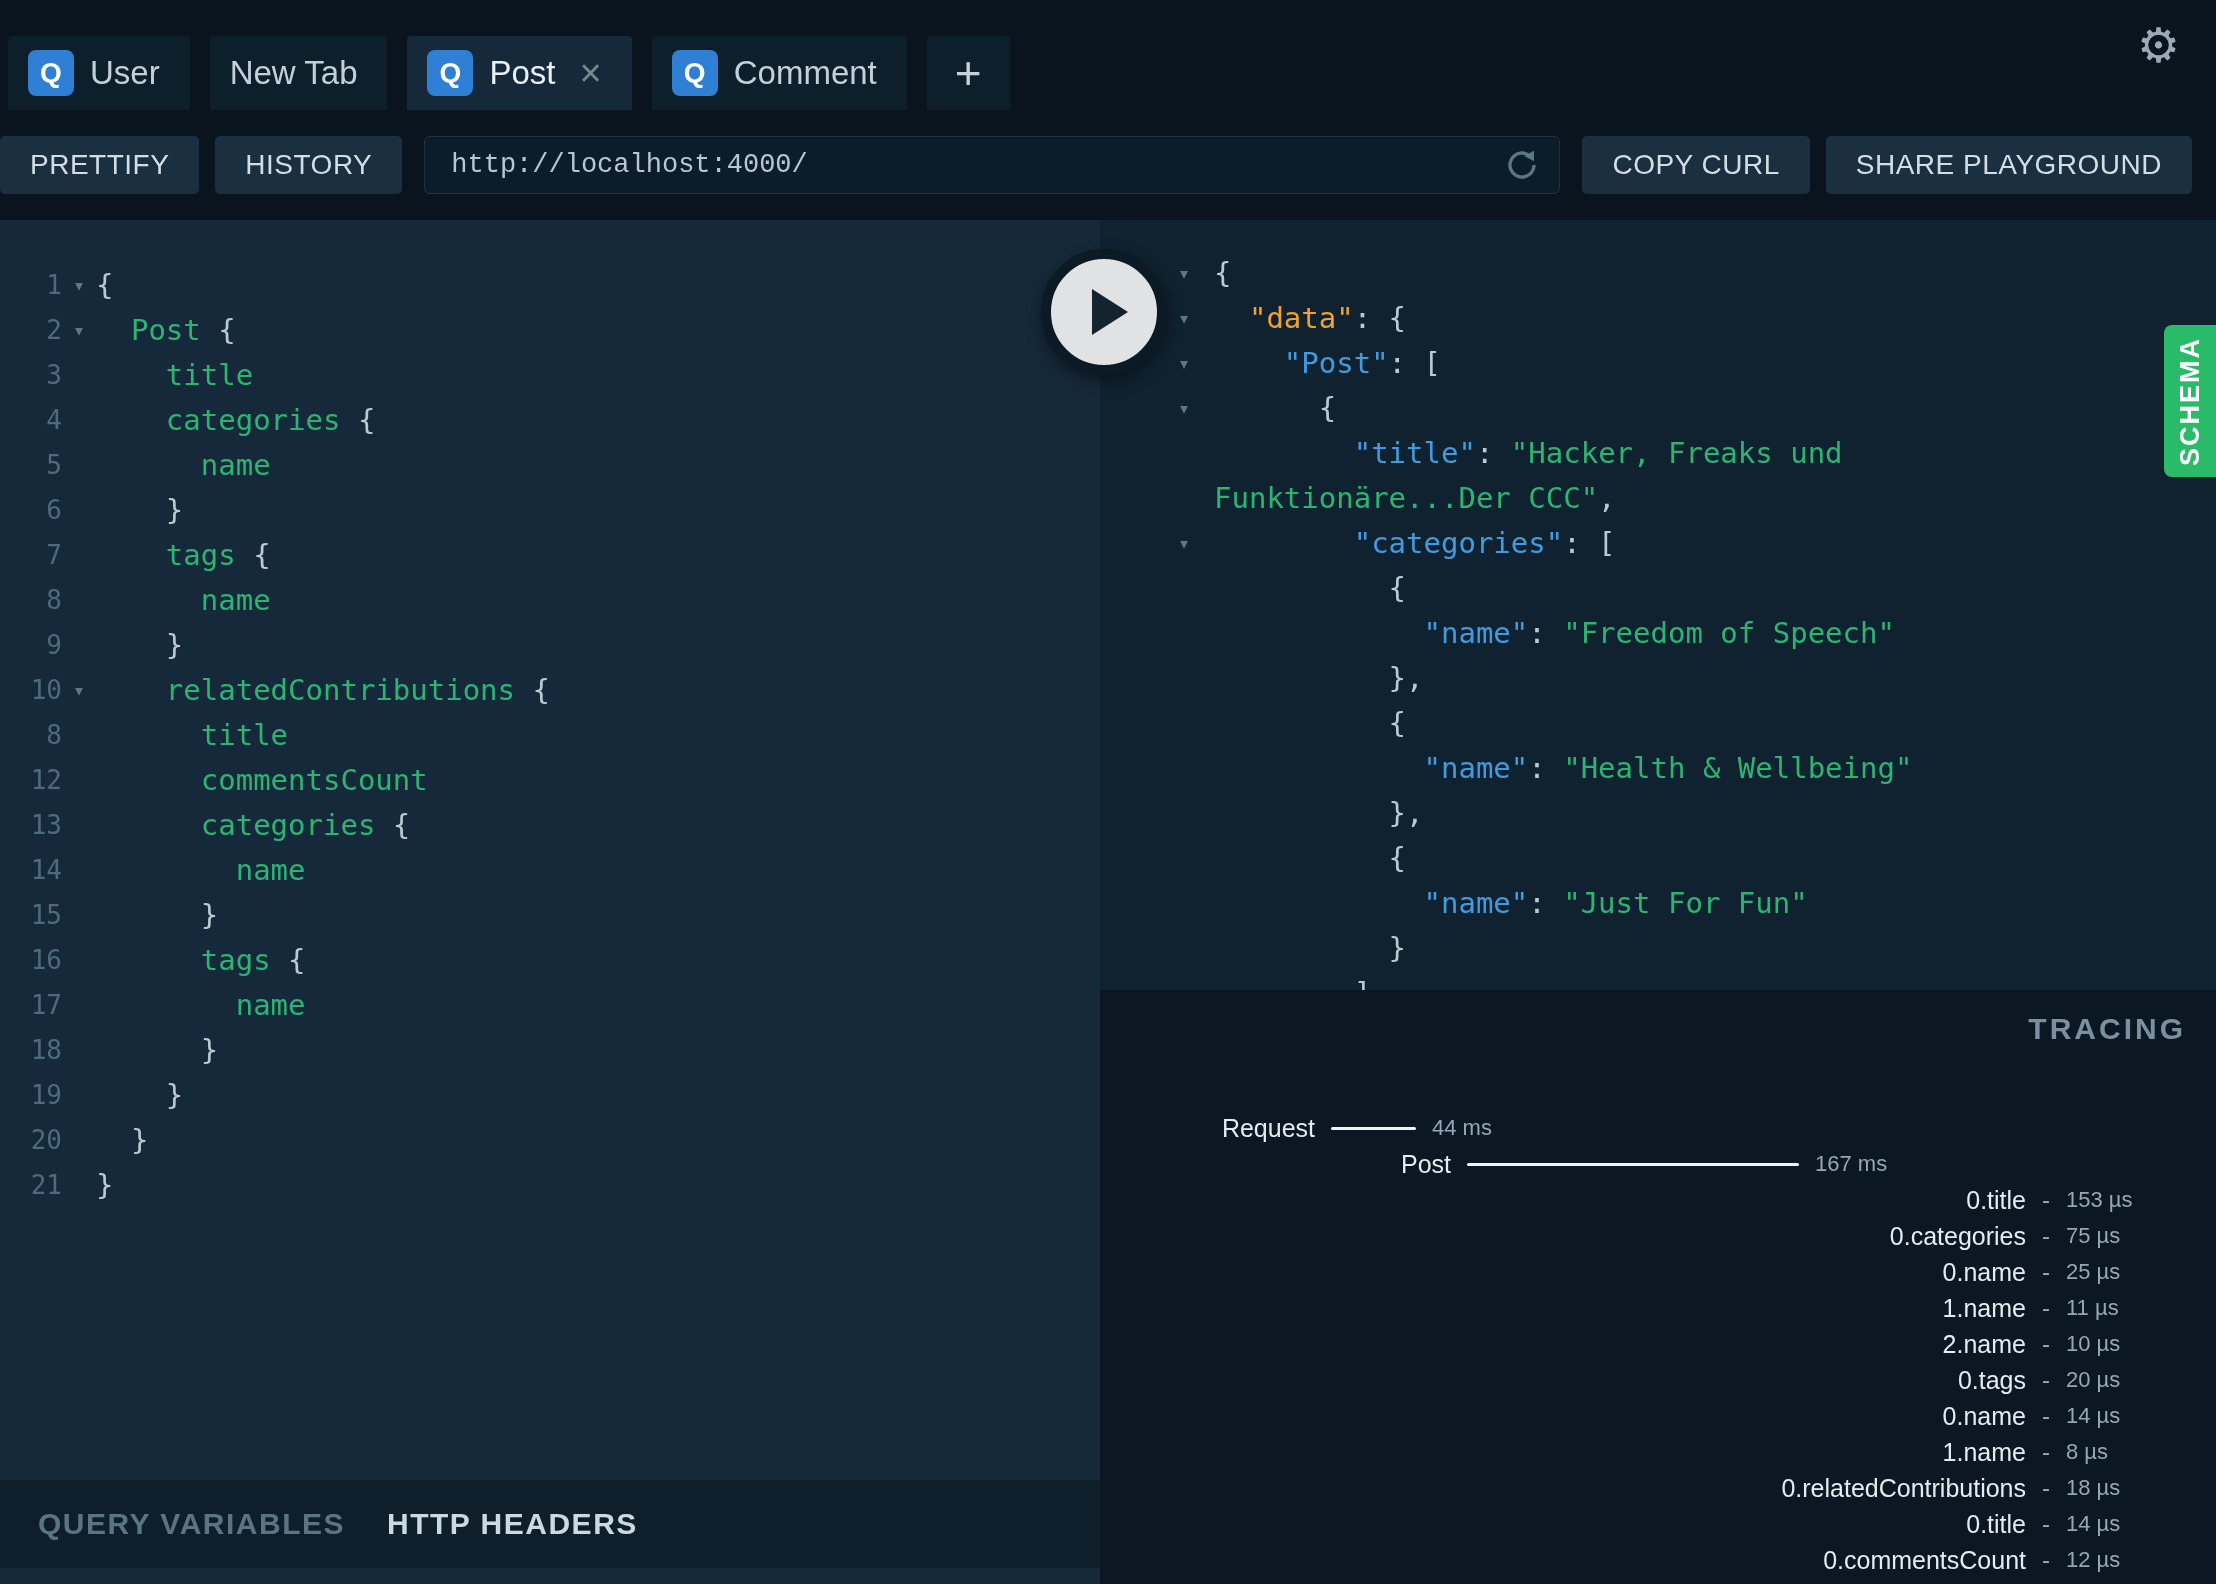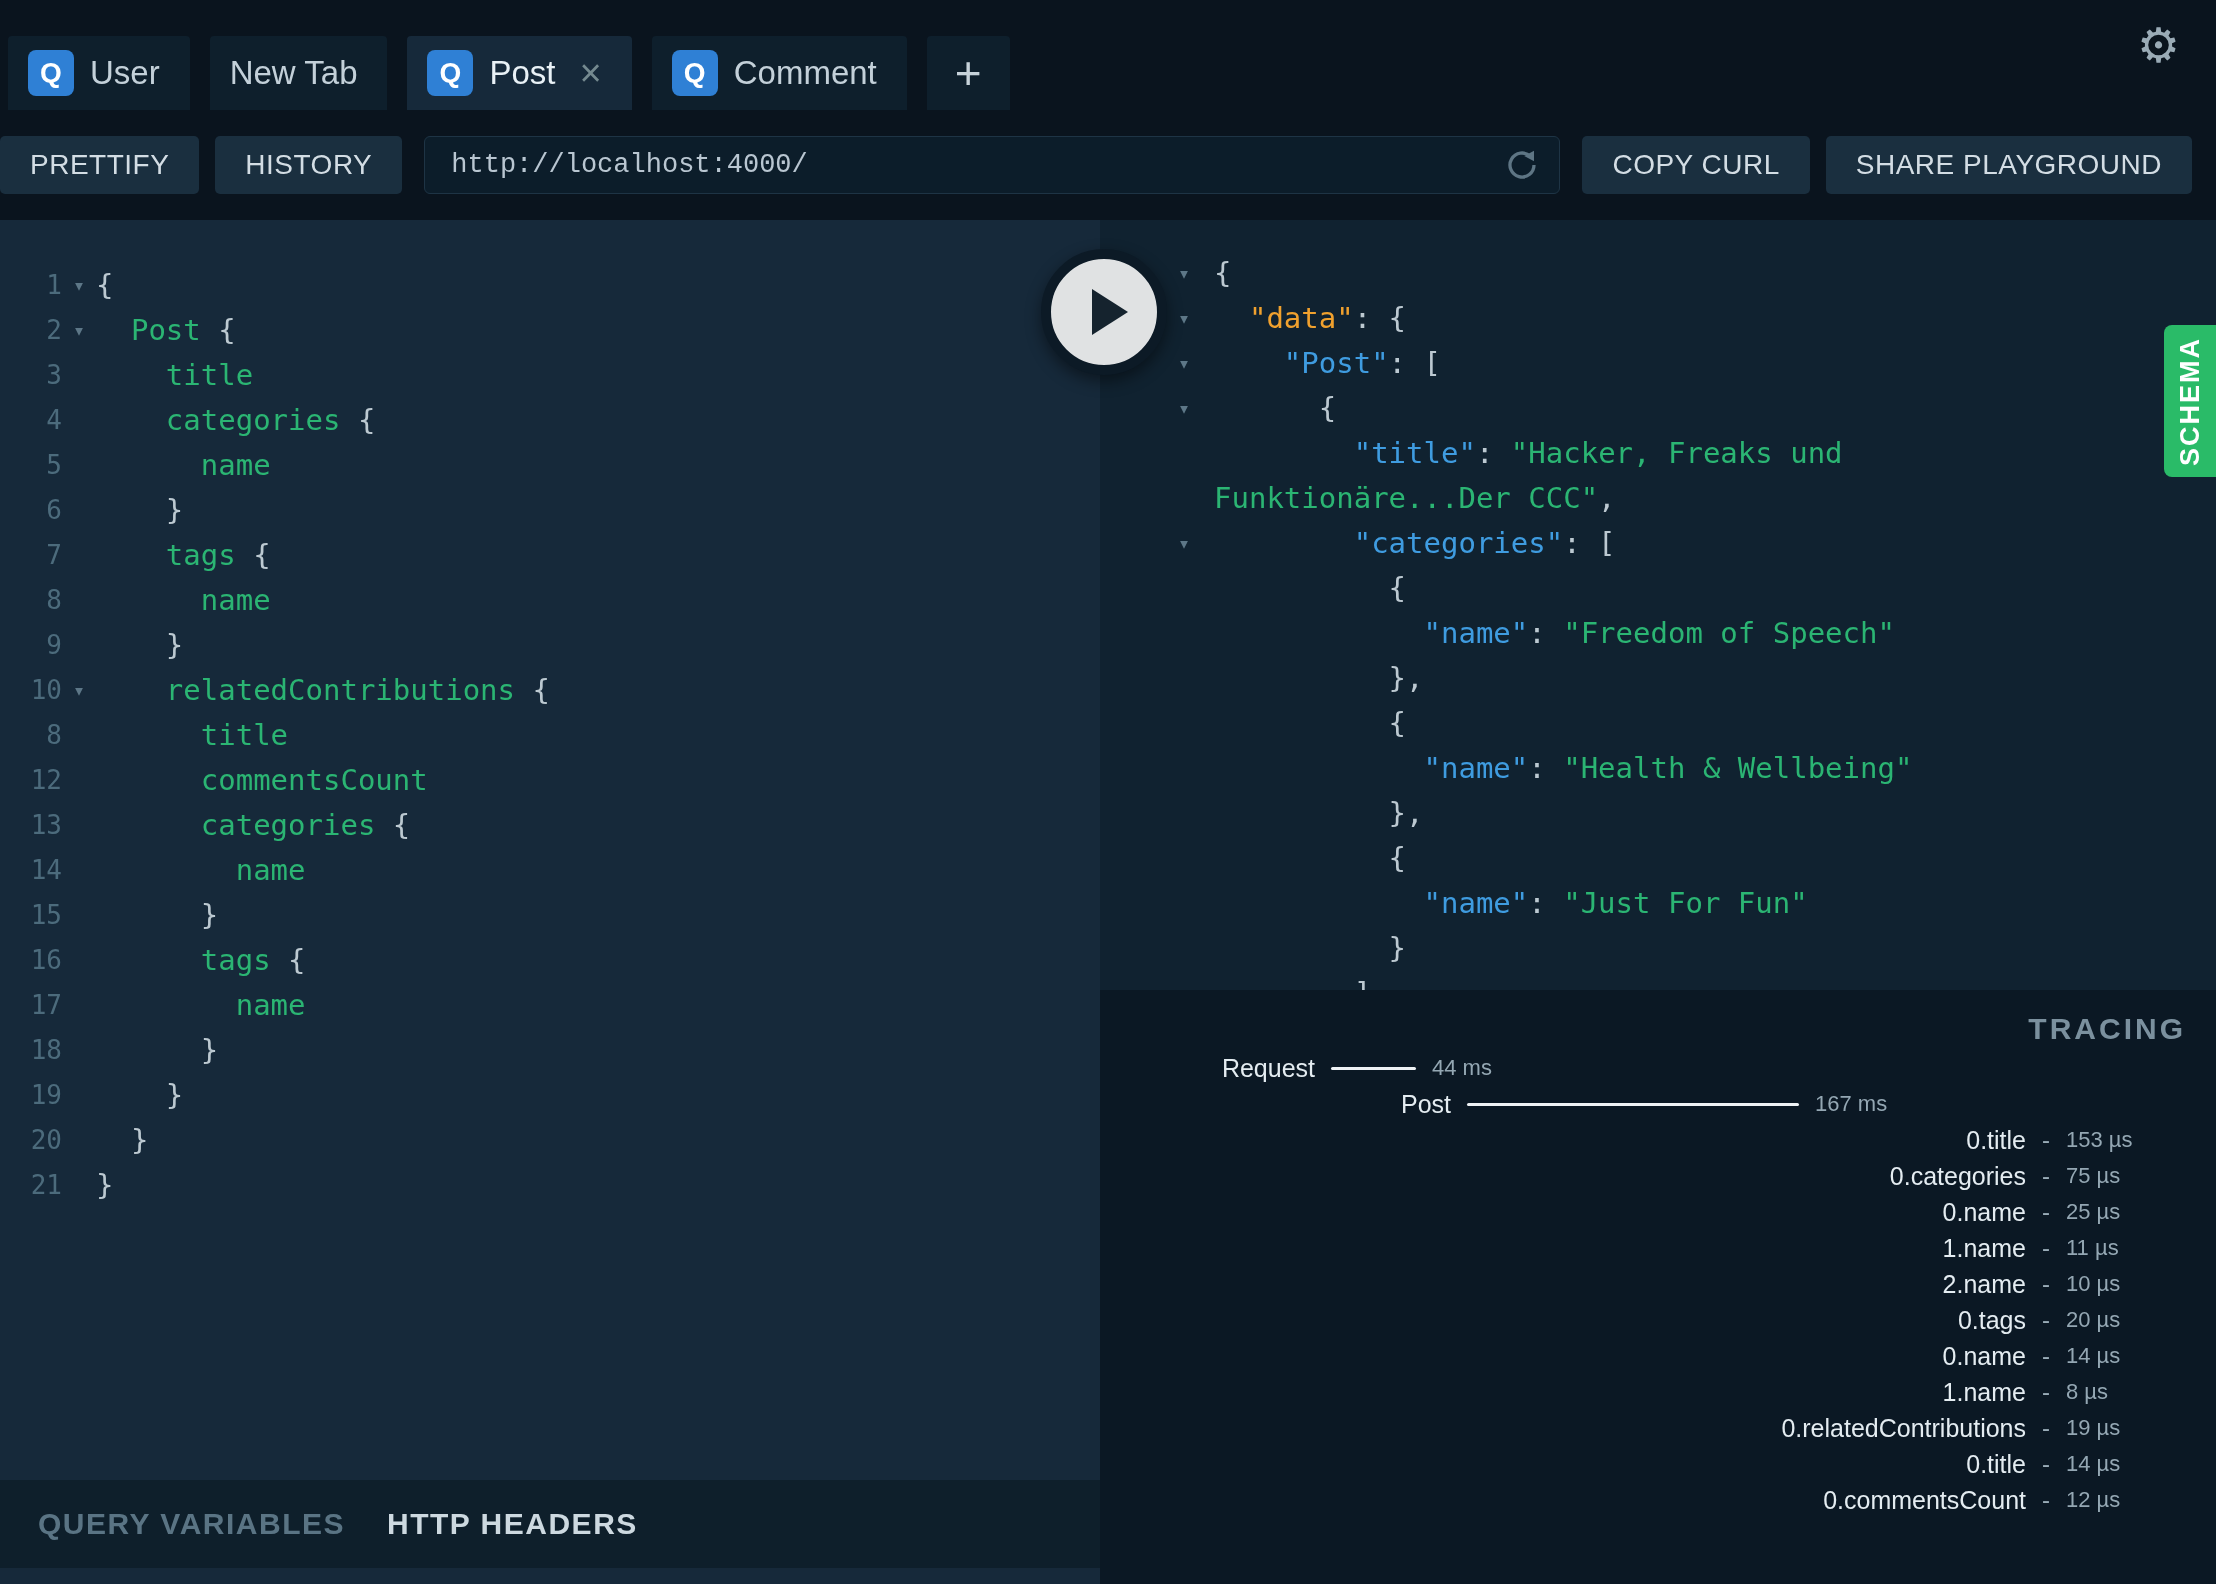--- a/index.html
+++ b/index.html
@@ -49,21 +49,21 @@
   .hh{color:#cdd9e0;font-size:30px;font-weight:bold;letter-spacing:1.5px;cursor:pointer}
 
   .right-pane{width:1116px;height:100%;display:flex;flex-direction:column}
   .response-pane{height:770px;background:#102230;overflow:hidden;padding:30px 0 0 78px}
   .rs-line{display:flex;height:45px;align-items:center;font-family:"DejaVu Sans Mono",monospace;font-size:29px}
   .rs-fold{width:36px;color:#5d7787;font-size:20px;flex:0 0 auto}
 
   
   .tracing-pane{position:relative;flex:1;background:#0b1824;overflow:hidden}
   .tracing-title{position:absolute;top:22px;right:30px;color:#7b909e;font-size:30px;font-weight:bold;letter-spacing:3px}
-  .tracing-rows{margin-top:60px}
+  .tracing-rows{margin-top:120px}
   .trow{display:flex;align-items:center;justify-content:flex-end;height:36px;}
   .trow.request{padding-right:634px}
   .trow.post{padding-right:251px}
   .tlabel{color:#e4ecf1;font-size:25px;white-space:nowrap}
   .tbar{height:3px;background:#eef2f5;margin:0 16px;border-radius:2px;flex:0 0 auto}
   .tdash{color:#9aacb8;font-size:24px;margin:0 16px}
   .tval{width:150px;color:#94a7b3;font-size:22px;white-space:nowrap}
 
   
   .play{position:absolute;left:1041px;top:249px;width:126px;height:126px;border-radius:50%;
@@ -356,21 +356,21 @@
               <span class="tval">14 µs</span>
             </div>
             <div class="trow">
               <span class="tlabel">1.name</span>
               <span class="tdash">-</span>
               <span class="tval">8 µs</span>
             </div>
             <div class="trow">
               <span class="tlabel">0.relatedContributions</span>
               <span class="tdash">-</span>
-              <span class="tval">19 µs</span>
+              <span class="tval">18 µs</span>
             </div>
             <div class="trow">
               <span class="tlabel">0.title</span>
               <span class="tdash">-</span>
               <span class="tval">14 µs</span>
             </div>
             <div class="trow">
               <span class="tlabel">0.commentsCount</span>
               <span class="tdash">-</span>
               <span class="tval">12 µs</span>

